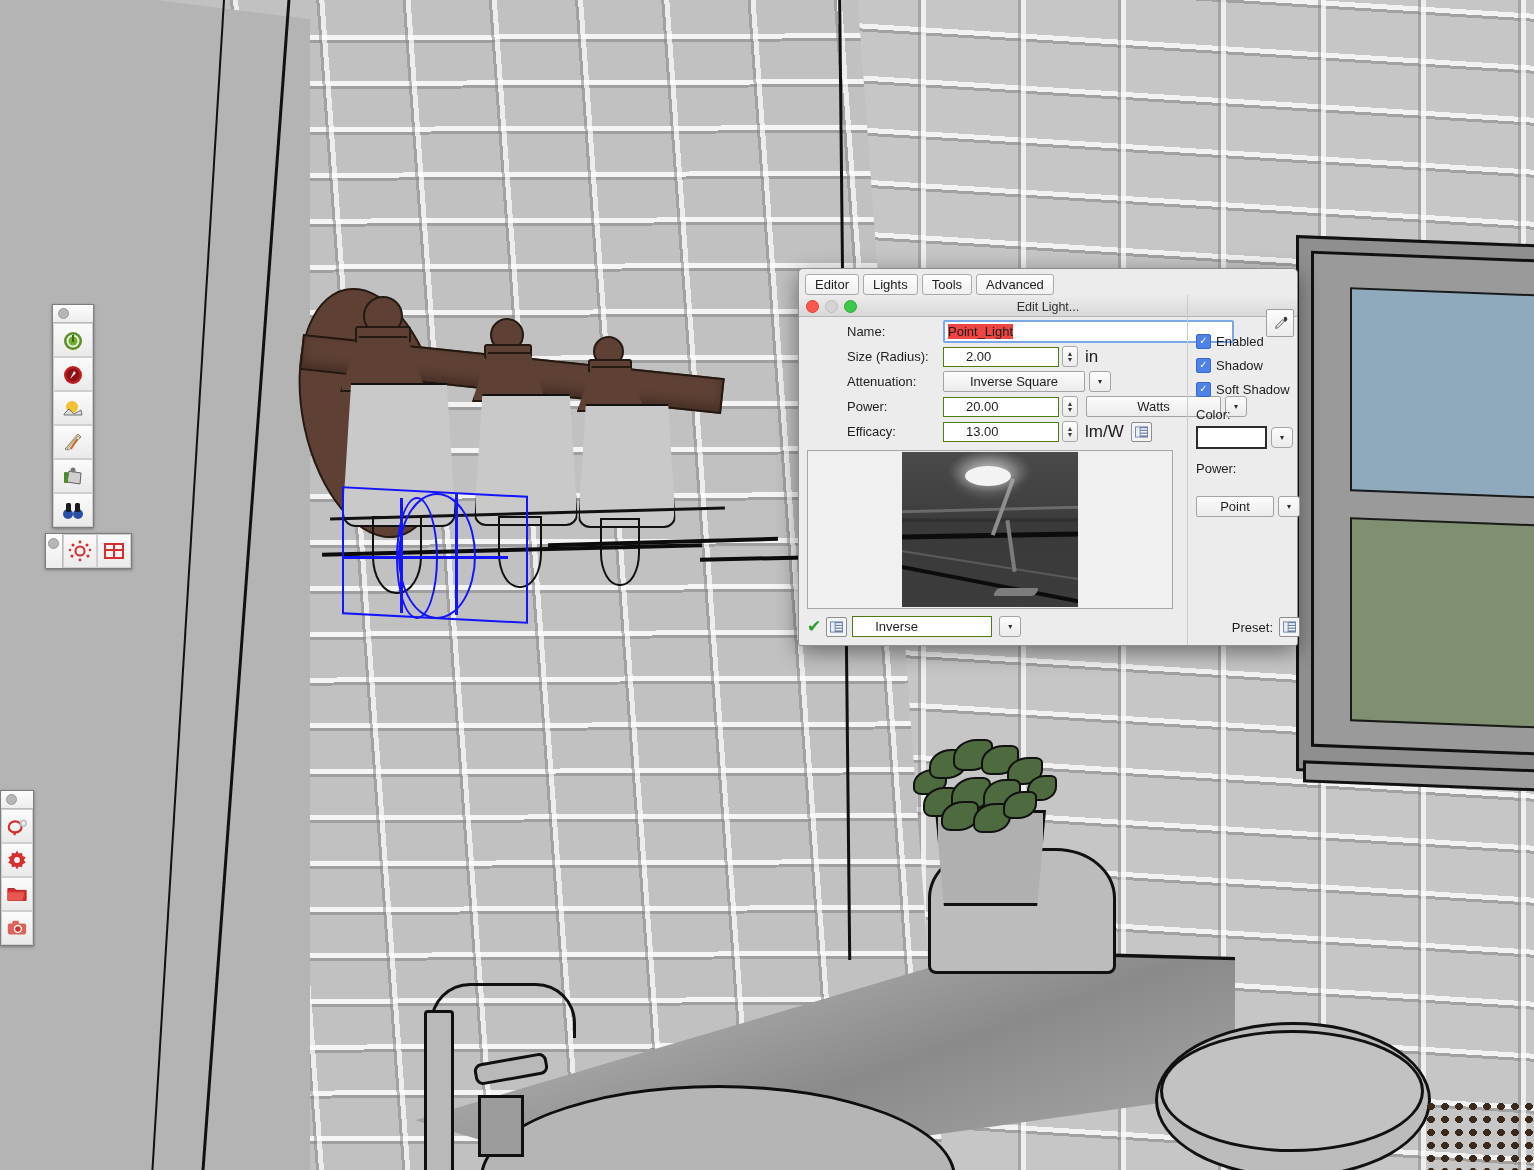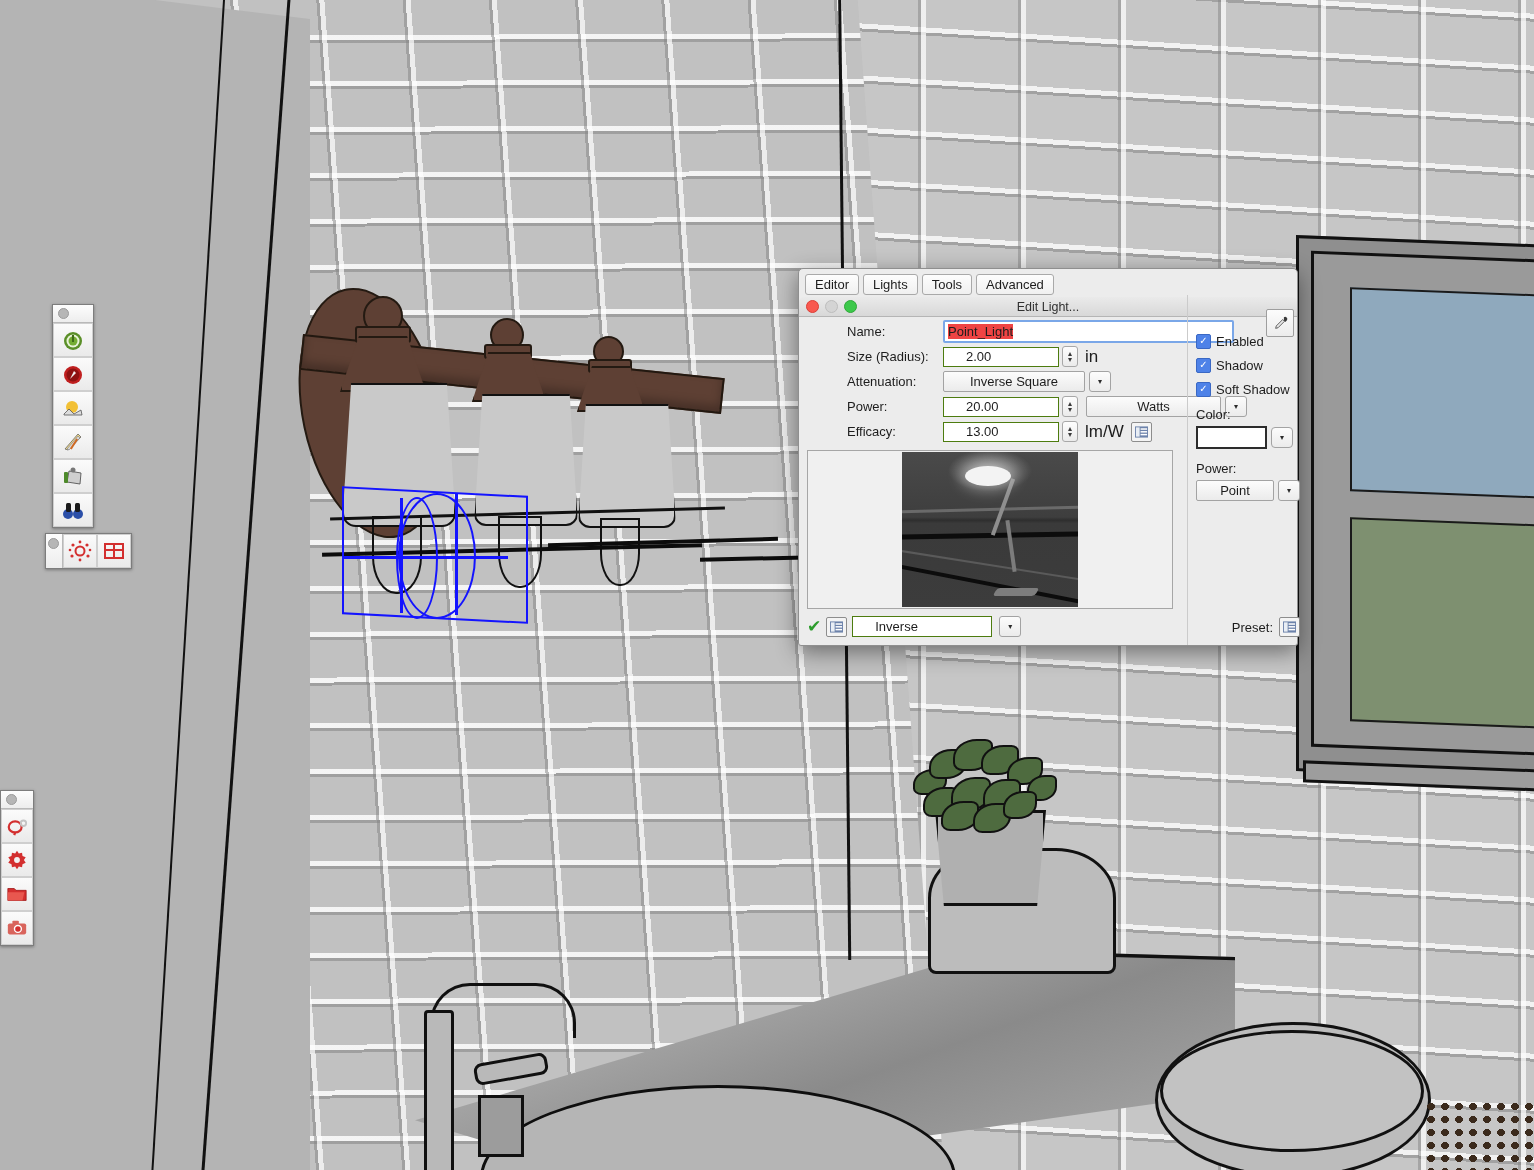--- a/index.html
+++ b/index.html
@@ -572,21 +572,21 @@
       <span>Soft Shadow</span>
     </div>
 
     <div class="sidelbl">Color:</div>
     <div style="display:flex;align-items:center;margin-top:4px;">
       <div class="swatch"></div>
       <div class="arrowbtn" style="border-radius:4px;">▾</div>
     </div>
 
     <div class="sidelbl" style="margin-top:12px;">Power:</div>
-    <div style="display:flex;align-items:center;margin-top:4px;">
+    <div style="display:flex;align-items:center;margin-top:20px;">
       <div class="combo" style="width:76px;">Point</div>
       <div class="arrowbtn">▾</div>
     </div>
 
     <div id="preset-row">
       <span>Preset:</span>
       <div class="listicon">
         <svg width="13" height="12" viewBox="0 0 14 12">
             <rect x="0" y="0" width="14" height="12" fill="#6d83ab"></rect>
             <rect x="1" y="1" width="4" height="10" fill="#e9eef5"></rect>

